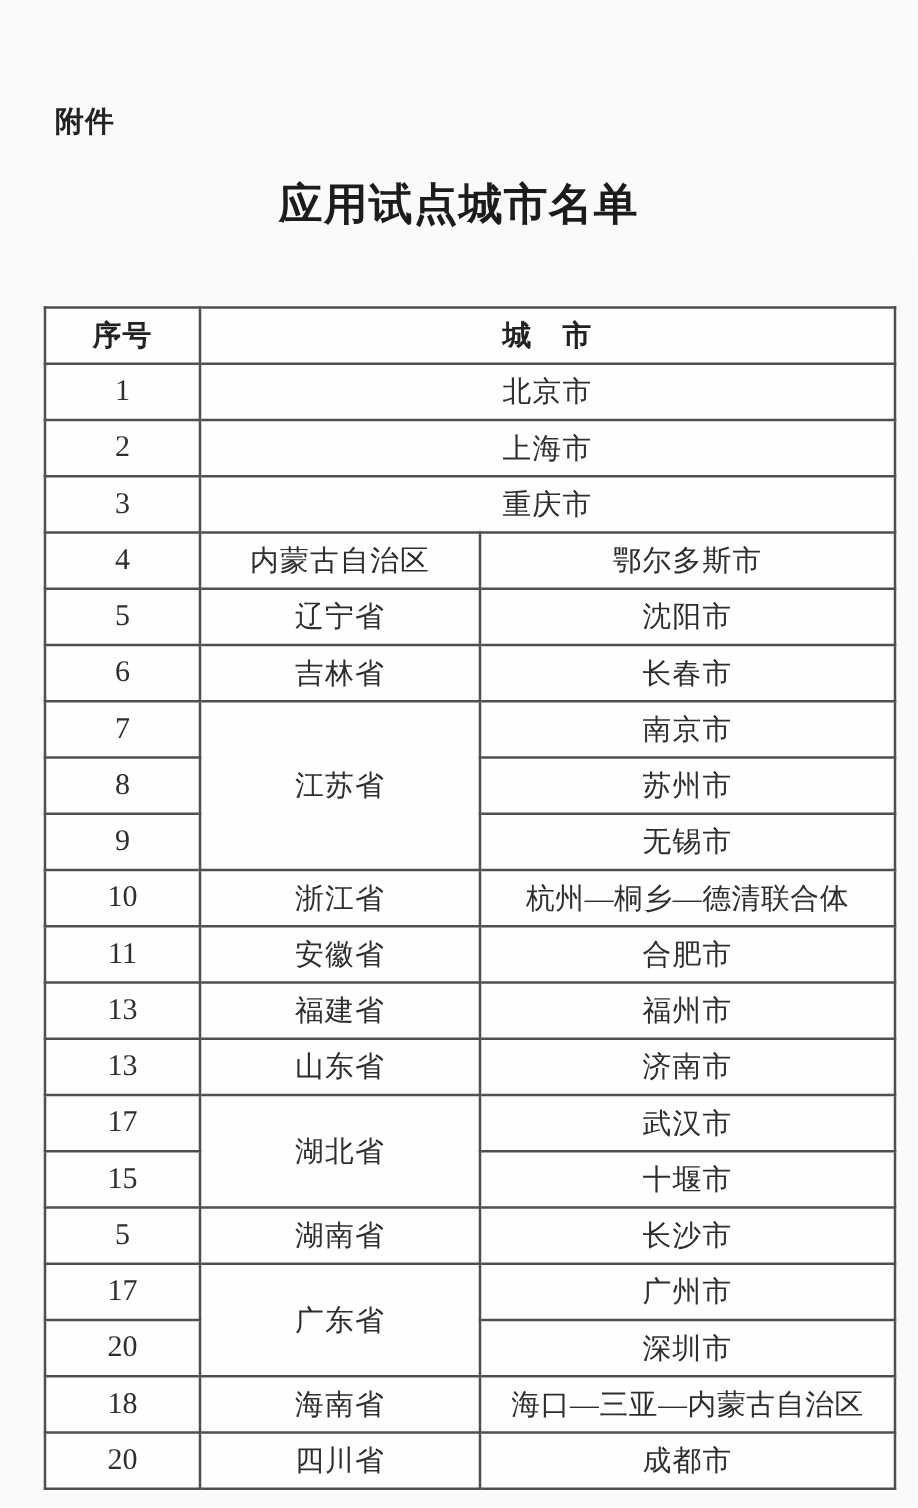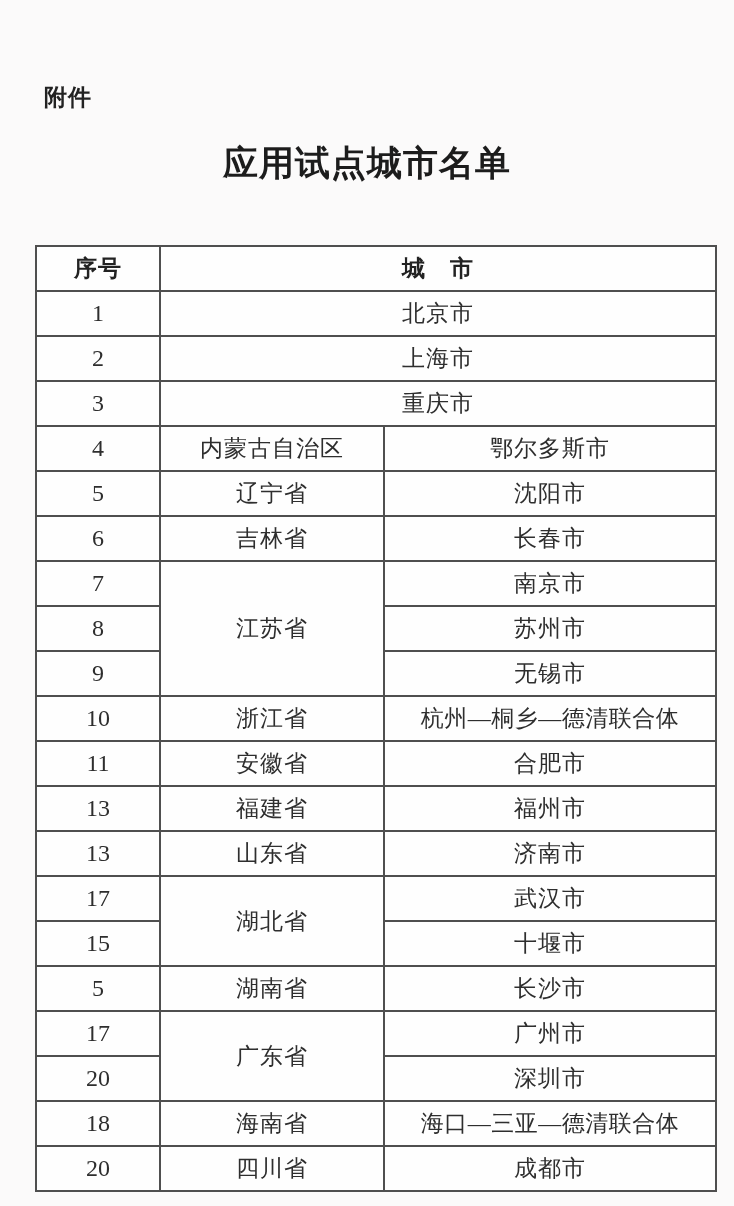--- a/index.html
+++ b/index.html
@@ -187,21 +187,21 @@
           <td class="cell-province" rowspan="2">广东省</td>
           <td class="cell-city">广州市</td>
         </tr>
         <tr>
           <td class="cell-no">20</td>
           <td class="cell-city">深圳市</td>
         </tr>
         <tr>
           <td class="cell-no">18</td>
           <td class="cell-province">海南省</td>
-          <td class="cell-city cell-joint">海口—三亚—德清联合体</td>
+          <td class="cell-city cell-joint">海口—三亚—内蒙古自治区</td>
         </tr>
         <tr>
           <td class="cell-no">20</td>
           <td class="cell-province">四川省</td>
           <td class="cell-city">成都市</td>
         </tr>
       </tbody>
   </table>
 
 </div>

